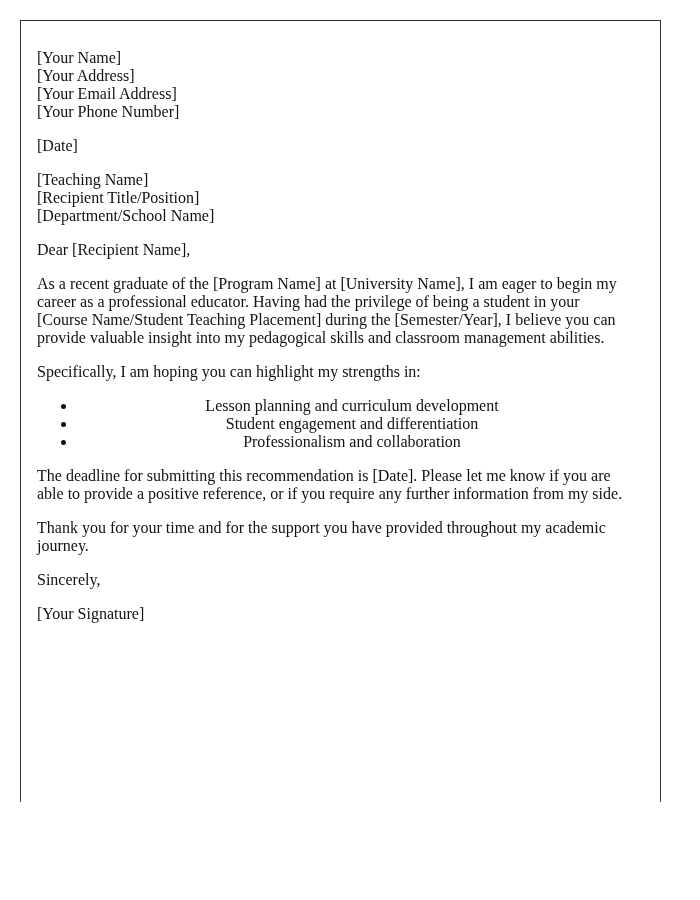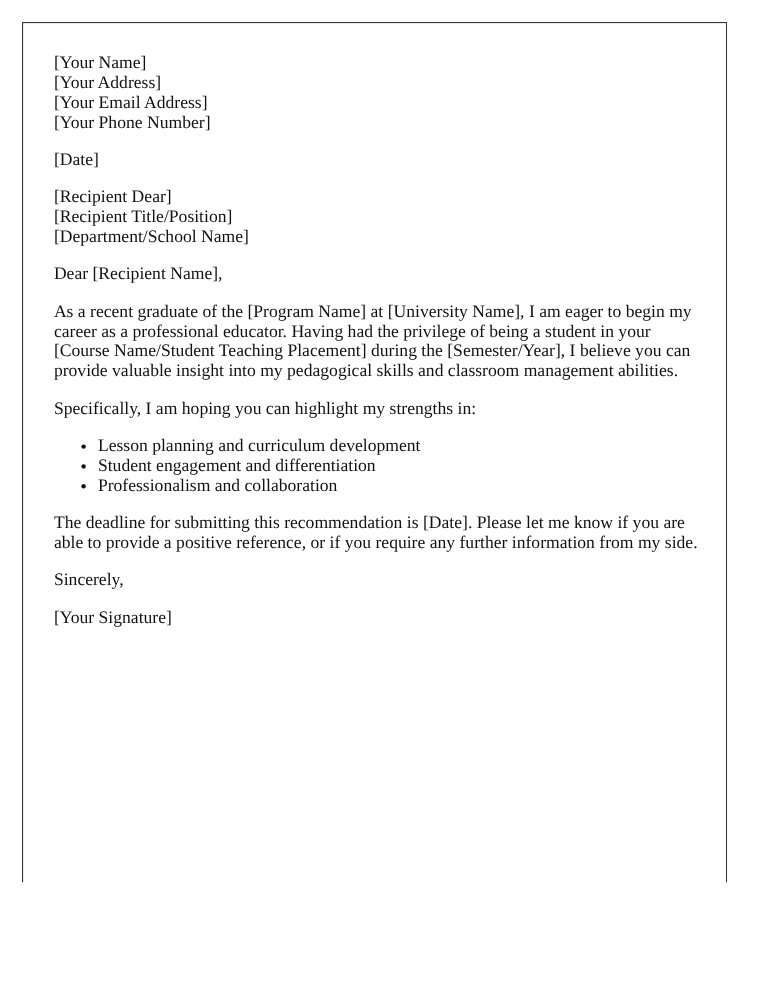--- a/index.html
+++ b/index.html
@@ -22,72 +22,73 @@
       position: absolute;
       left: 0;
       top: 0;
       width: 639px;
       height: 900px;
       border: 1px solid #333333;
       background: #ffffff;
     }
     .letter {
       position: absolute;
-      left: 28px;
+      left: 16px;
       top: 28px;
       width: 590px;
       font-family: "Liberation Serif", serif;
       font-size: 16px;
       line-height: 18px;
       color: #111111;
     }
     .block { margin: 0 0 16px 0; }
     .line { display: block; }
     p { margin: 0 0 16px 0; }
     ul {
       margin: 0 0 16px 0;
       padding-left: 40px;
     }
-    li { margin: 0; }
+    li { margin: 0; text-align: center; }
   </style>
 </head>
 <body>
 
 <div class="viewport">
   <div class="frame">
     <div class="letter">
 
       <div class="block">
         <span class="line">[Your Name]</span>
         <span class="line">[Your Address]</span>
         <span class="line">[Your Email Address]</span>
         <span class="line">[Your Phone Number]</span>
       </div>
 
       <div class="block">
         <span class="line">[Date]</span>
       </div>
 
       <div class="block">
-        <span class="line">[Recipient Dear]</span>
+        <span class="line">[Teaching Name]</span>
         <span class="line">[Recipient Title/Position]</span>
         <span class="line">[Department/School Name]</span>
       </div>
 
       <p>Dear [Recipient Name],</p>
 
       <p>As a recent graduate of the [Program Name] at [University Name], I am eager to begin my career as a professional educator. Having had the privilege of being a student in your [Course Name/Student Teaching Placement] during the [Semester/Year], I believe you can provide valuable insight into my pedagogical skills and classroom management abilities.</p>
       <p>Specifically, I am hoping you can highlight my strengths in:</p>
 
       <ul>
         <li>Lesson planning and curriculum development</li>
         <li>Student engagement and differentiation</li>
         <li>Professionalism and collaboration</li>
       </ul>
 
       <p>The deadline for submitting this recommendation is [Date]. Please let me know if you are able to provide a positive reference, or if you require any further information from my side.</p>
+      <p>Thank you for your time and for the support you have provided throughout my academic journey.</p>
 
       <p>Sincerely,</p>
       <p>[Your Signature]</p>
 
     </div>
   </div>
 </div>
 
 </body></html>

